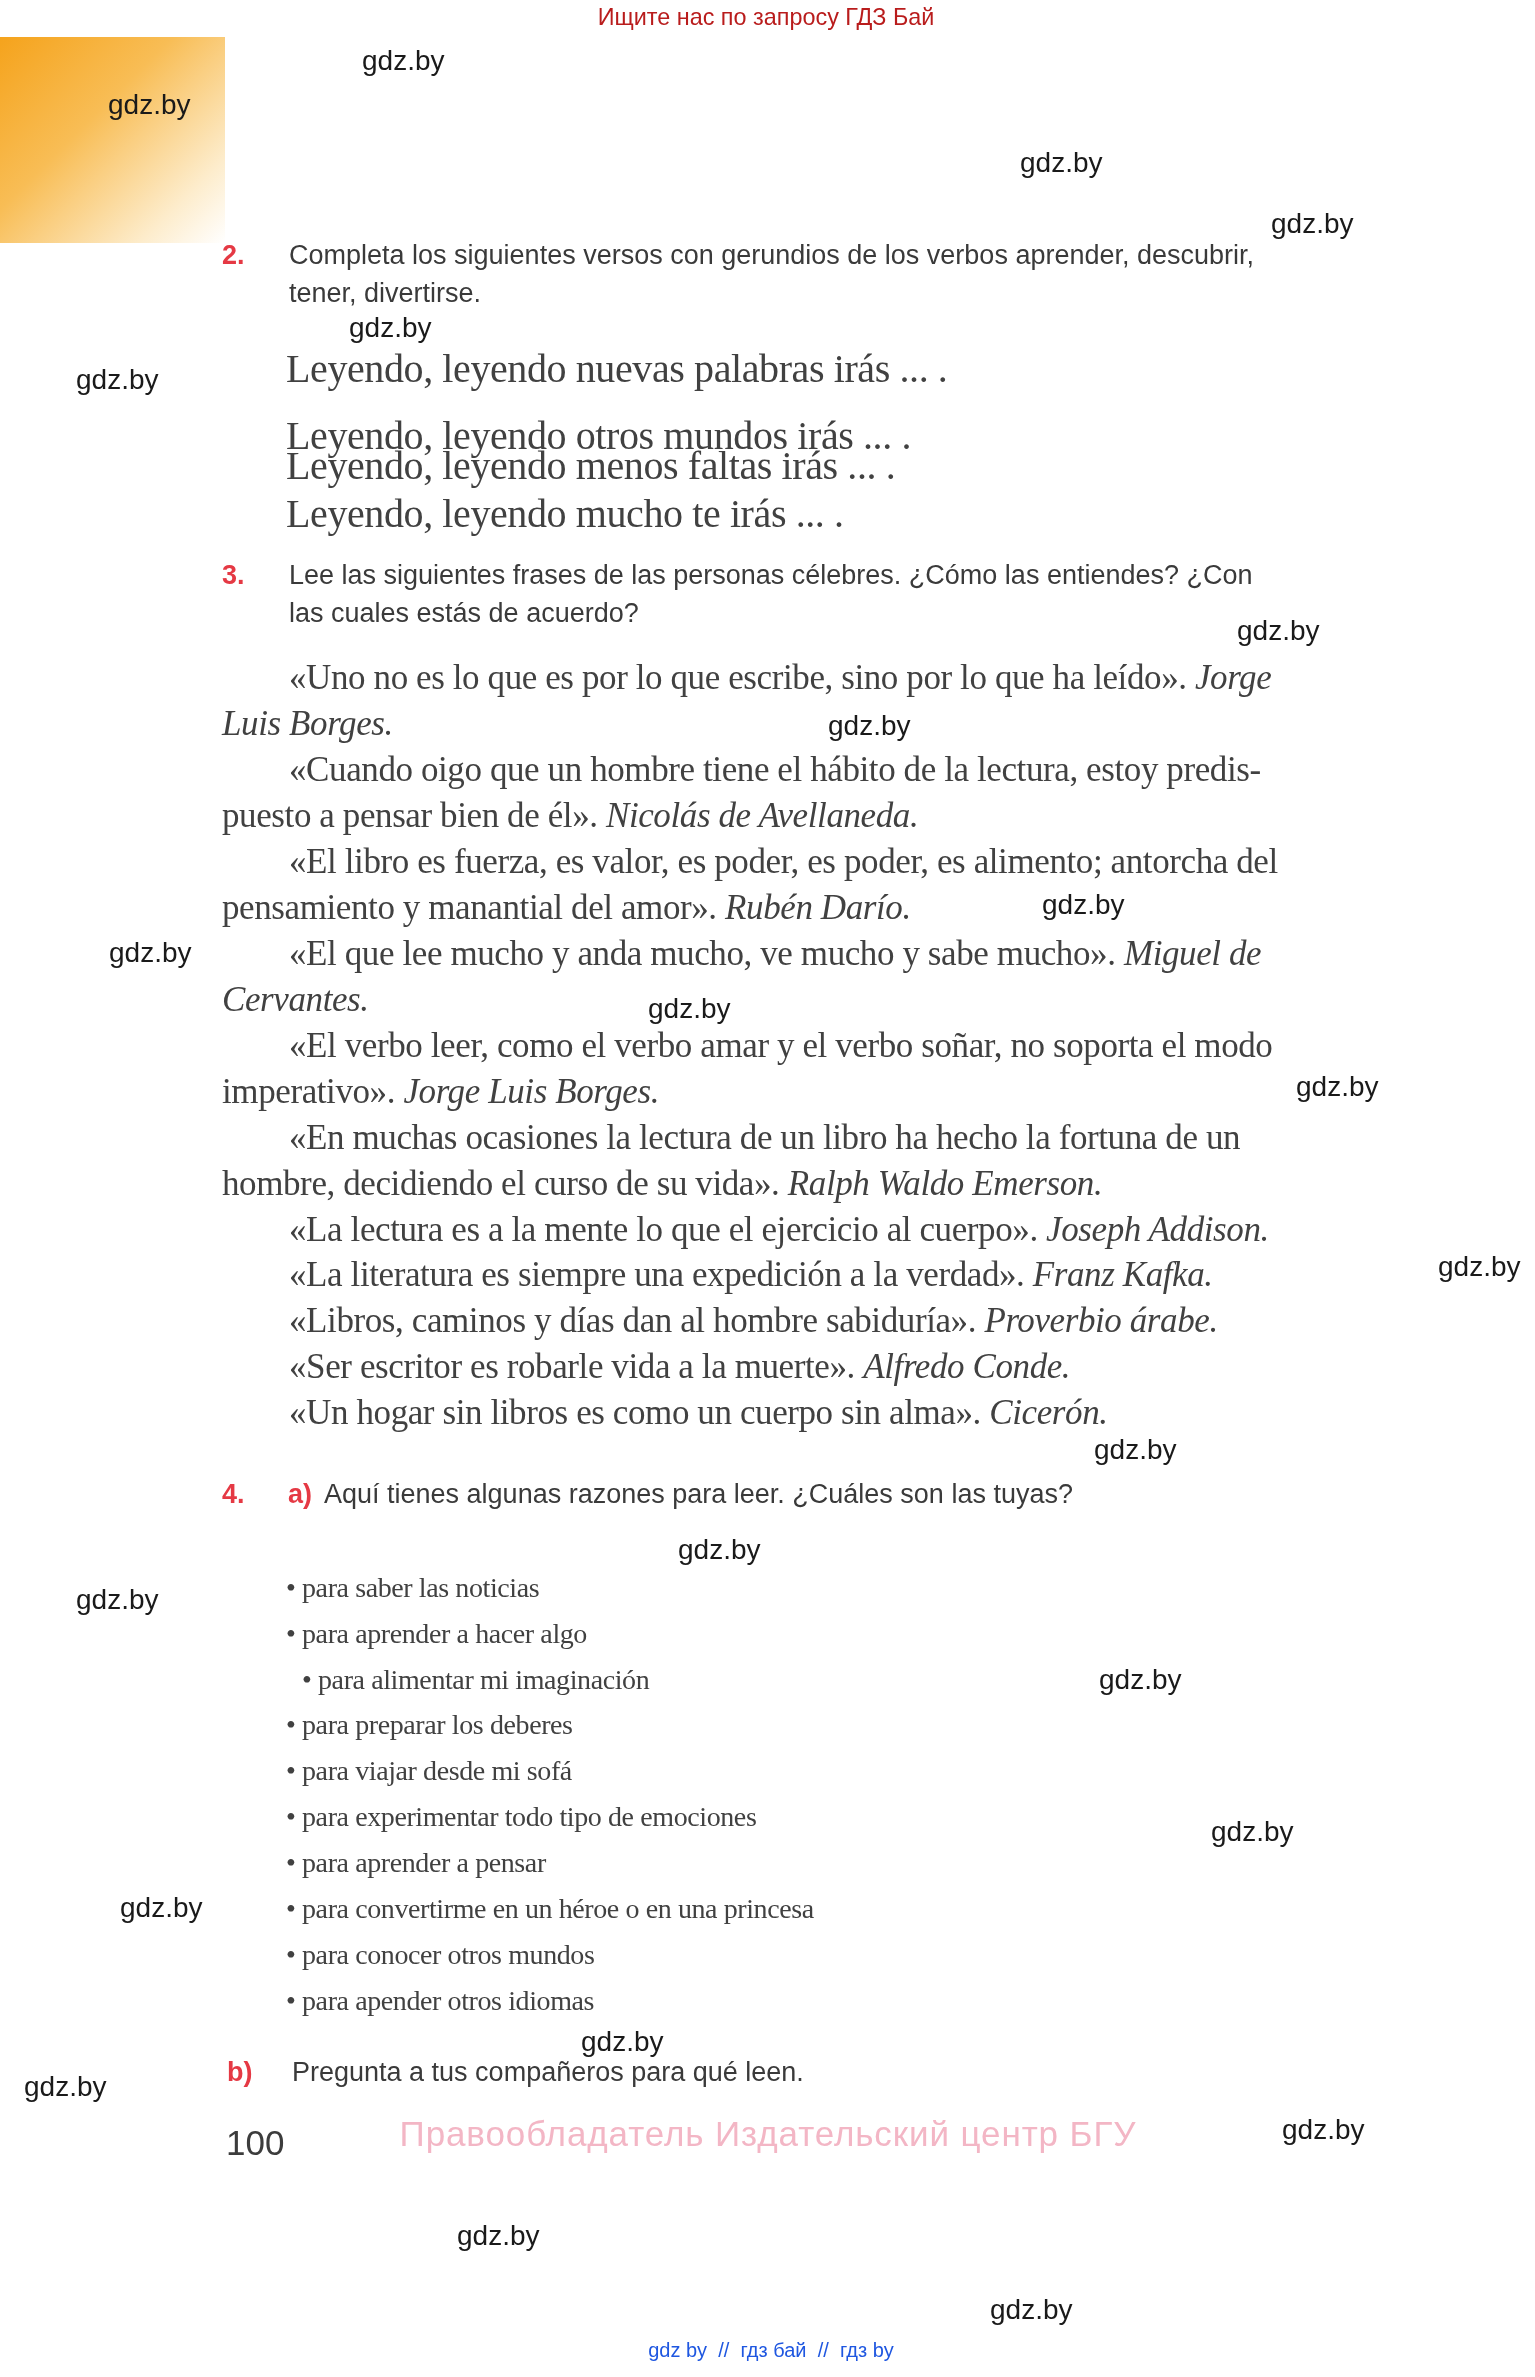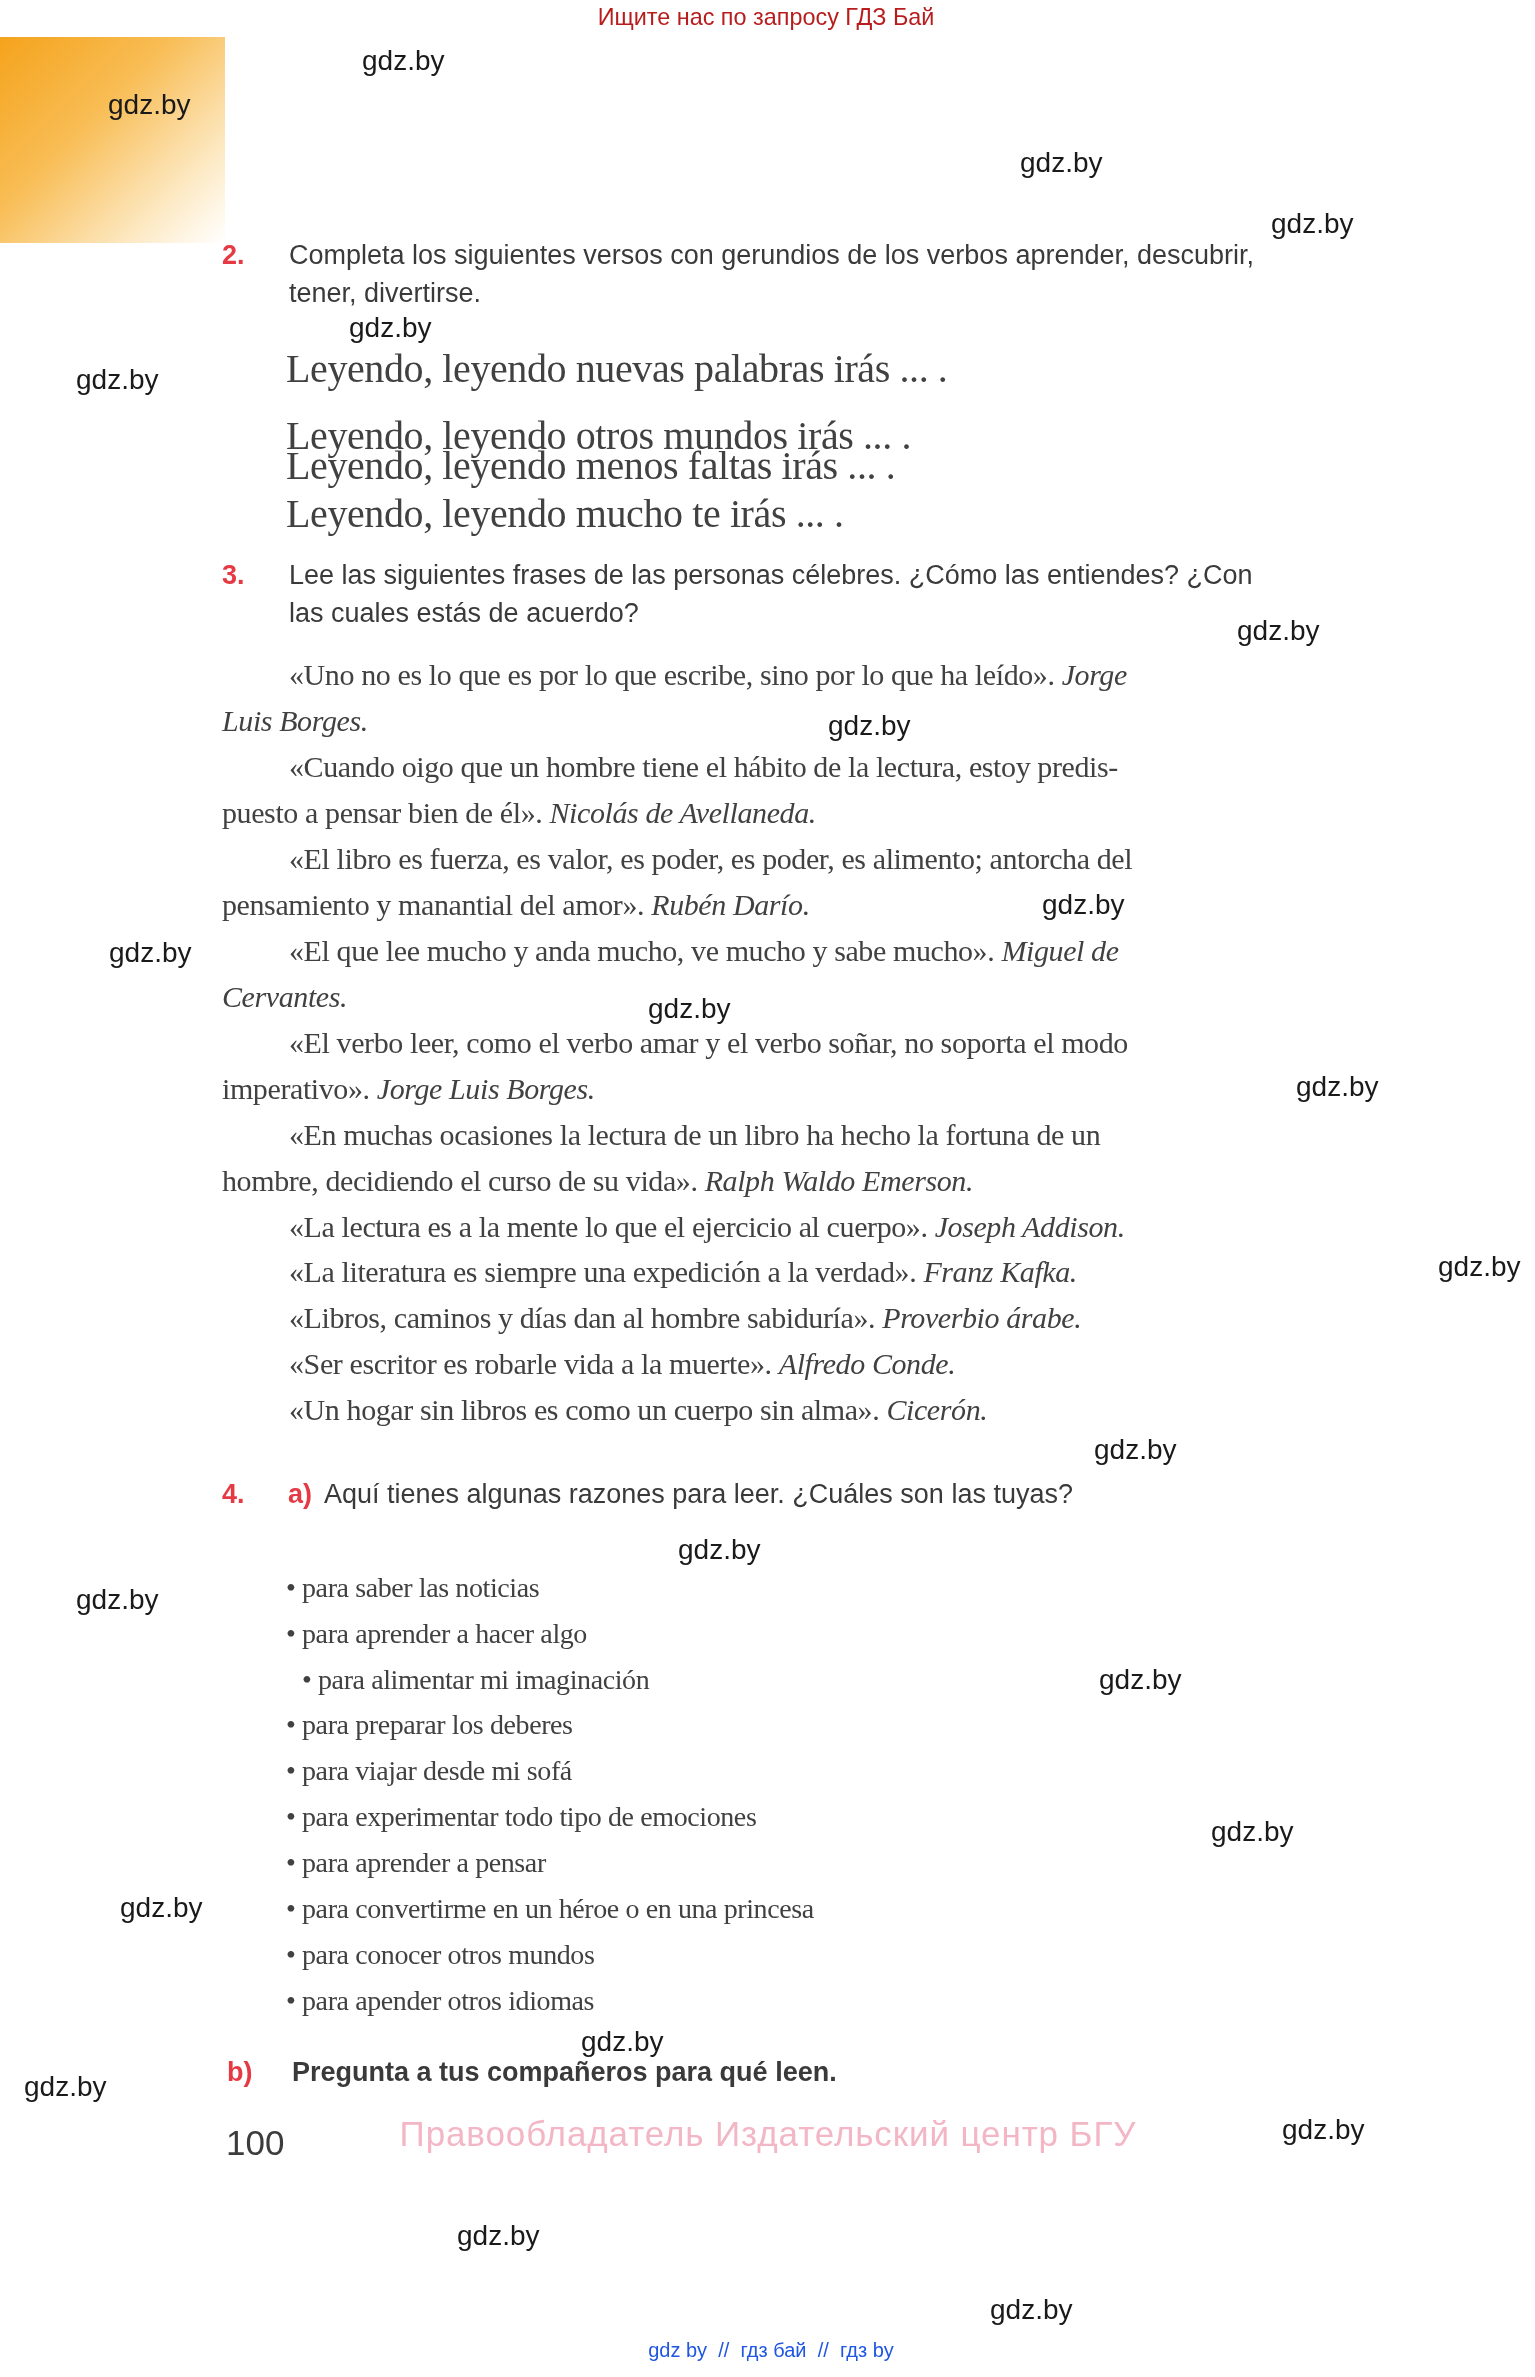--- a/index.html
+++ b/index.html
@@ -29,21 +29,21 @@
   }
   .sans-line{
     font-family:"Liberation Sans",sans-serif;
     font-size:27px;color:#3a3a3a;
   }
   .serif-line{
     font-family:"Liberation Serif",serif;
     color:#414141;letter-spacing:-0.4px;
   }
   .verse{font-size:40px;}
-  .quote-line{font-size:30px;}
+  .quote-line{font-size:35px;}
   .bullet-line{font-size:28px;}
   .page-number{
     font-family:Liberation Sans, sans-serif;
     font-size:35px;color:#3c3c3c;
     left:226px;top:2123px;
   }
   .copyright{
     left:768px;top:2114px;transform:translateX(-50%);
     font-size:35px;color:#f3b6c5;letter-spacing:0.9px;
   }
@@ -55,21 +55,21 @@
   #ex2-num{left:222px;top:240px;}
   #ex2-l1{left:289px;top:240px;}
   #ex2-l2{left:289px;top:278px;}
   #ex3-num{left:222px;top:560px;}
   #ex3-l1{left:289px;top:560px;}
   #ex3-l2{left:289px;top:598px;}
   #ex4-num{left:222px;top:1479px;}
   #ex4-a{left:288px;top:1479px;}
   #ex4-l1{left:324px;top:1479px;}
   #ex4b-label{left:227px;top:2057px;}
-  #ex4b-l1{left:292px;top:2057px;font-weight:bold;}
+  #ex4b-l1{left:292px;top:2057px;}
 </style>
 </head>
 <body>
 
 <div class="page">
 
   <div class="abs green-banner">Ищите нас по запросу ГДЗ Бай</div>
 
   <div class="abs orange-box"></div>
 

